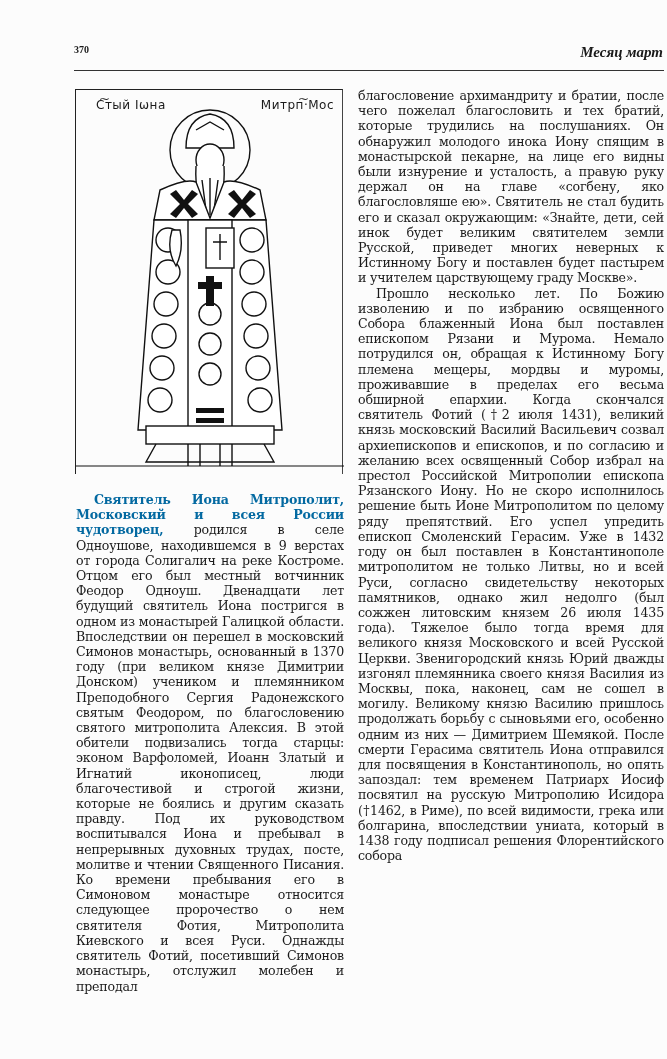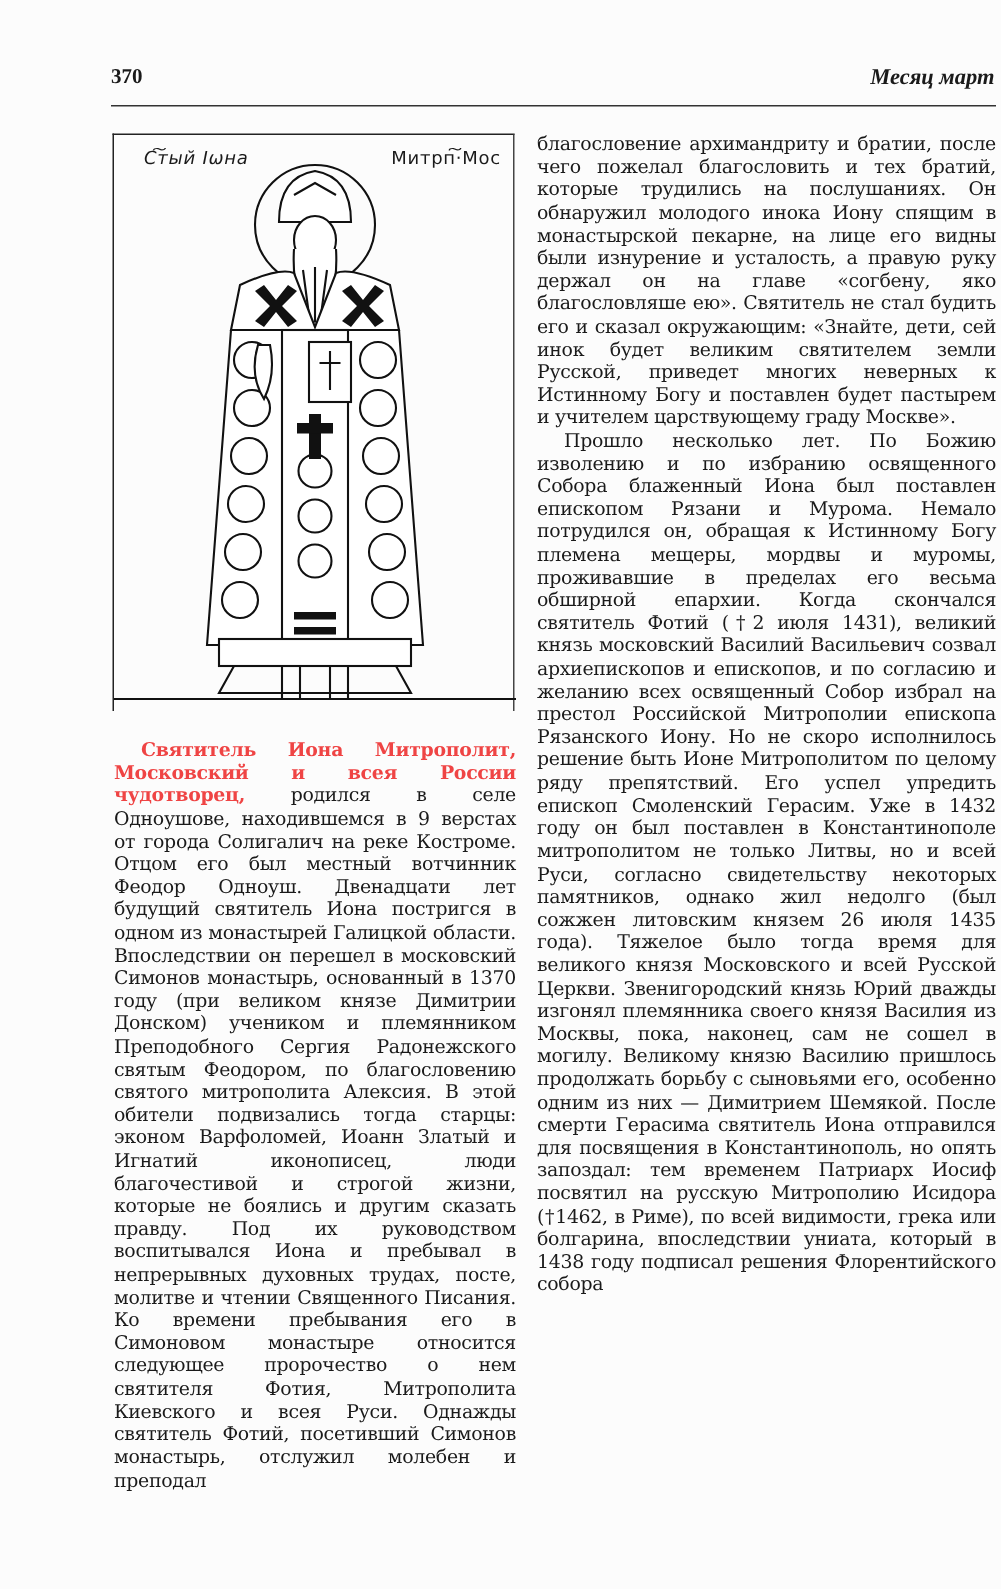--- a/index.html
+++ b/index.html
@@ -1,31 +1,31 @@
 <!DOCTYPE html>
 <html><head>
 <meta charset="utf-8">
 <style>
   html,body{margin:0;padding:0;}
   body{width:667px;height:1059px;background:#fcfcfc;position:relative;overflow:hidden;
        font-family:"DejaVu Serif","Liberation Serif",serif;color:#1a1a1a;}
-  .page-number{position:absolute;left:74px;top:44px;font-size:14px;font-weight:bold;font-family:"Liberation Serif",serif;}
+  .page-number{position:absolute;left:74px;top:44px;font-size:10px;font-weight:bold;font-family:"Liberation Serif",serif;}
   .running-head{position:absolute;right:4px;top:44px;font-size:15px;font-weight:bold;font-style:italic;font-family:"Liberation Serif",serif;text-align:right;}
   .head-rule{position:absolute;left:74px;top:70px;width:590px;height:0;border-top:1.2px solid #333;}
   .icon-frame{position:absolute;left:75px;top:89px;width:268px;height:385px;border-left:1.5px solid #222;border-top:1.5px solid #222;border-right:1px solid #444;box-sizing:border-box;}
   .icon-inscription{position:absolute;top:8px;font-size:12px;letter-spacing:0.5px;font-family:"DejaVu Sans",sans-serif;}
-  .icon-inscription.l{left:20px;font-style:italic;}
+  .icon-inscription.l{left:20px;}
   .icon-inscription.r{right:8px;margin-left:22px;}
   .icon-svg{position:absolute;left:0;top:0;}
   .col{position:absolute;font-size:12.6px;line-height:15.2px;text-align:justify;font-family:"DejaVu Serif",serif;letter-spacing:-0.2px;}
   .col-left{left:76px;top:492px;width:268px;}
   .col-right{left:358px;top:88px;width:306px;}
   .col p{margin:0;text-indent:18px;}
   .col p.noindent{text-indent:0;}
-  .red{color:#ef4444;font-weight:bold;}
+  .red{color:#0369a1;font-weight:bold;}
 </style>
 </head>
 <body>
 
 <div class="page-number">370</div>
 <div class="running-head">Месяц март</div>
 <div class="head-rule"></div>
 
 <div class="icon-frame">
   <span class="icon-inscription l">С͠тый Іѡна</span>

